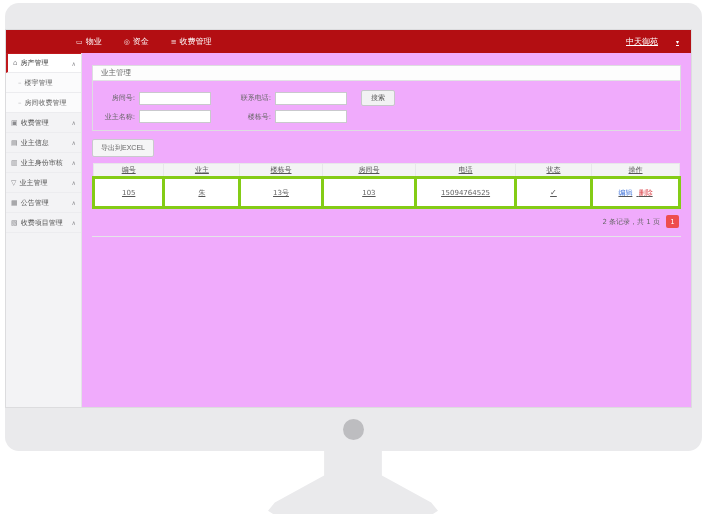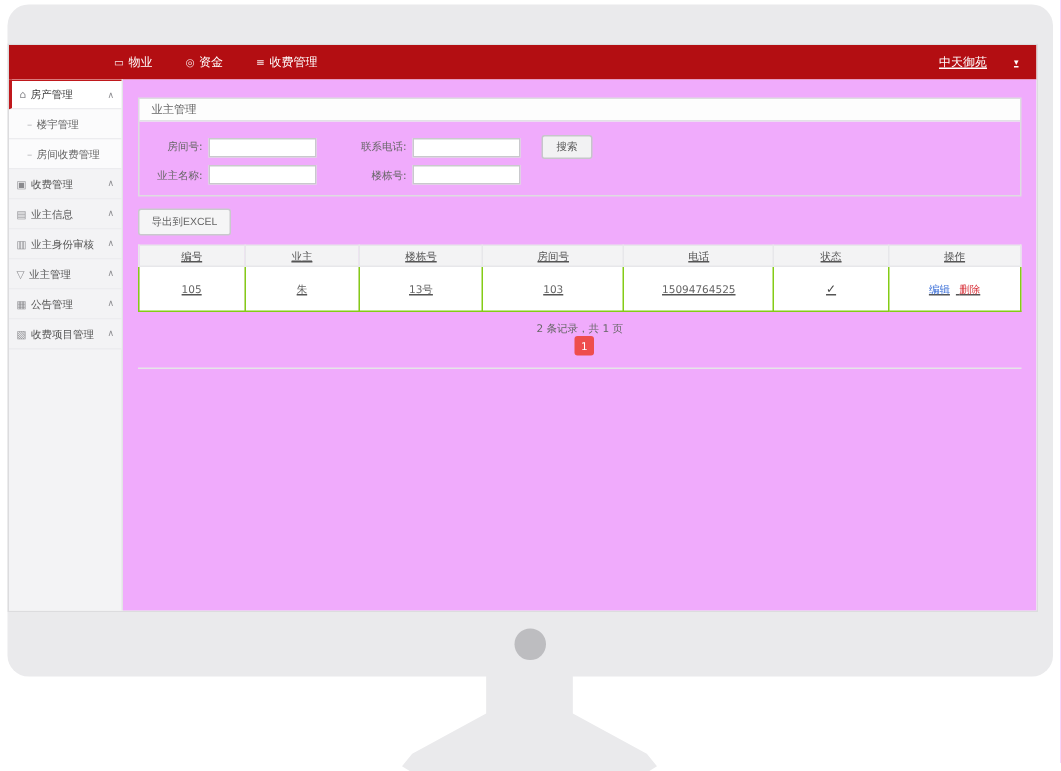--- a/index.html
+++ b/index.html
@@ -65,29 +65,29 @@
                 color:#555; cursor:pointer; }
 
   .btn-export { display:inline-block; margin:0 0 6px 0; padding:3px 8px;
                 background:#f5f5f6; border:1px solid #c9c9cd; border-radius:2px;
                 color:#666; font-size:7px; cursor:pointer; }
 
   
   table { width:100%; border-collapse:collapse; font-size:7px;text-decoration:underline; }
   th { background:#f3f3f4; border:1px solid #e7e7ea; height:14px;
        font-weight:normal; color:#555; }
-  td { border:1px solid #84cc16; height:30px; text-align:center; color:#666;
+  td { border:3px solid #84cc16; height:30px; text-align:center; color:#666;
        background:#fff; }
   .link-edit { color:#3a6fd8; cursor:pointer; margin-right:4px; }
   .link-del  { color:#d9363e; cursor:pointer;text-align:right; }
   .check { font-size:8px; color:#4a4a4a; }
 
   
   .pager { display:flex; justify-content:flex-end; align-items:center;
-           padding:6px 2px 8px; border-bottom:1px solid #e5e5e8; color:#666;flex-direction:column; }
+           padding:6px 2px 8px; border-bottom:1px solid #e5e5e8; color:#666; }
   .page-btn { width:13px; height:13px; margin-left:6px; background:#ee4d4d;
               color:#fff; display:flex; align-items:center; justify-content:center;
               border-radius:2px; font-size:7px; cursor:pointer; }
 </style>
 </head>
 <body>
 
 <div class="monitor"></div>
 <div class="camera"></div>
 <div class="stand"></div>

